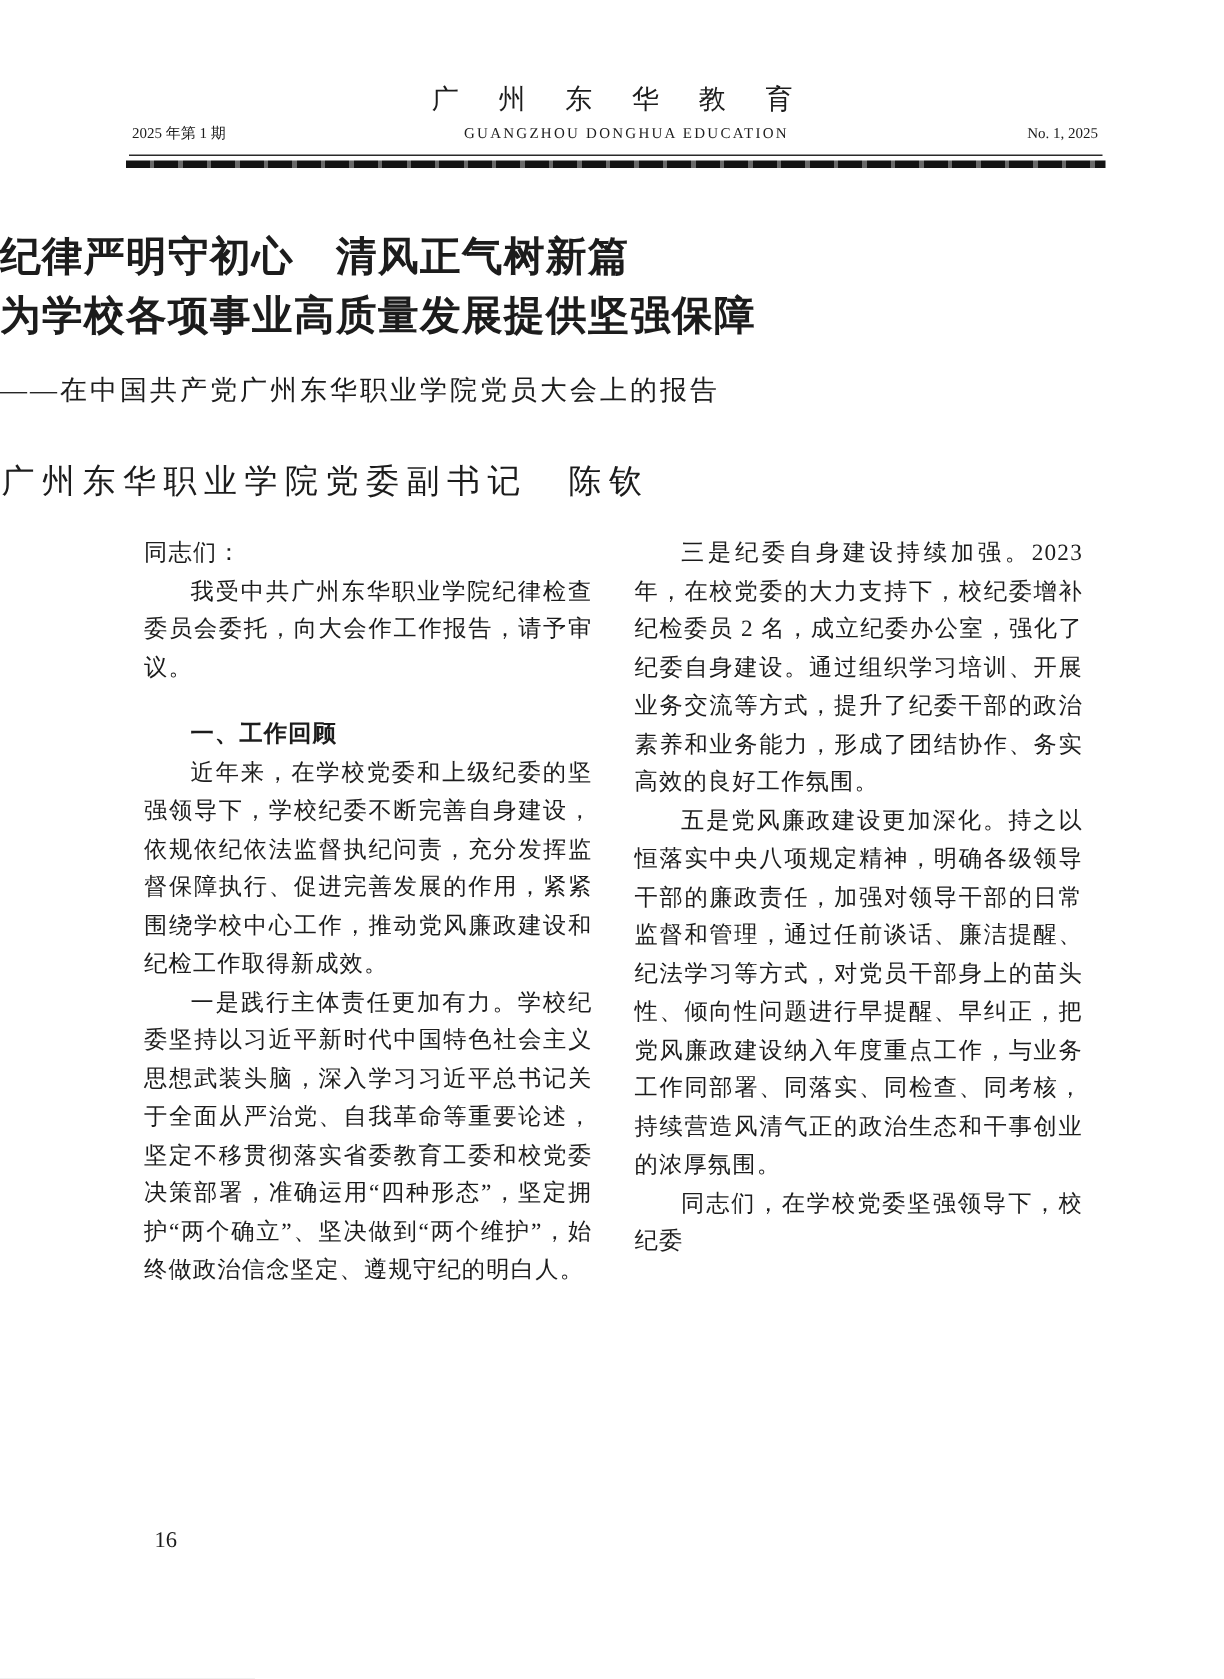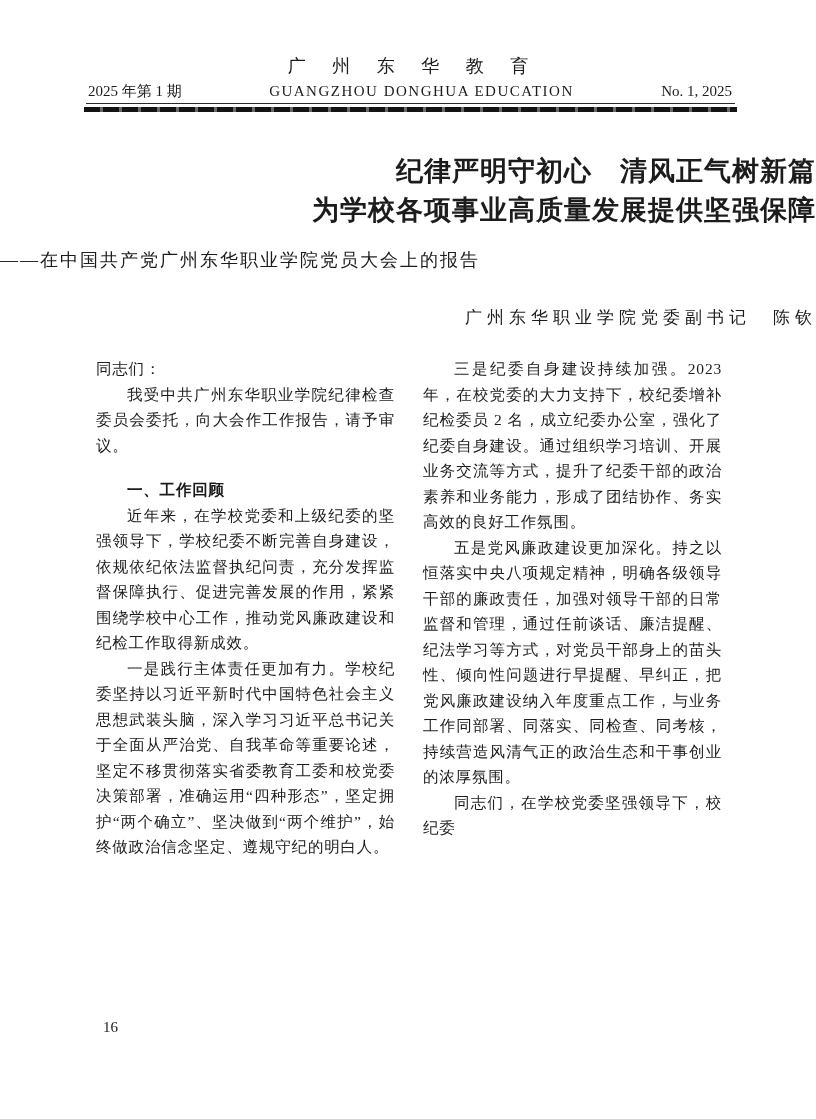--- a/index.html
+++ b/index.html
@@ -23,21 +23,21 @@
     letter-spacing: 11px;
     text-indent: 11px;
     white-space: nowrap;
   }
   .header-row {
     position: absolute;
     top: 82px; left: 88px; right: 84px;
     display: flex;
     justify-content: space-between;
     align-items: baseline;
-    font-size: 15px;
+    font-size: 10px;
   }
   .header-row .en {
     letter-spacing: 1.5px;
   }
   .rule-thin {
     position: absolute;
     top: 103px; left: 86px; right: 81px;
     height: 1px;
     background: #2a2a2a;
   }
@@ -45,39 +45,39 @@
     position: absolute;
     top: 107px; left: 84px; right: 79px;
     height: 5px;
     background: repeating-linear-gradient(90deg, #141414 0px, #141414 16px, #6a6a6a 16px, #6a6a6a 19px);
   }
 
   
   .article-title {
     position: absolute;
     top: 152px; left: 0; width: 100%;
-    text-align: right;
+    text-align: left;
     font-family: "Liberation Sans", "DejaVu Sans", sans-serif;
     font-weight: bold;
     font-size: 27px;
     line-height: 39px;
     letter-spacing: 1px;
   }
   .article-subtitle {
     position: absolute;
     top: 248px; left: 0; width: 100%;
     font-size: 18px;
     letter-spacing: 2px;
     white-space: nowrap;
   }
   .article-author {
     position: absolute;
     top: 306px; left: 1px; width: 100%;
-    text-align: right;
-    font-size: 17px;
+    text-align: left;
+    font-size: 22px;
     letter-spacing: 5px;
   }
 
   
   .article-body {
     position: absolute;
     top: 356px; left: 96px;
     width: 626px;
     display: flex;
     gap: 28px;

